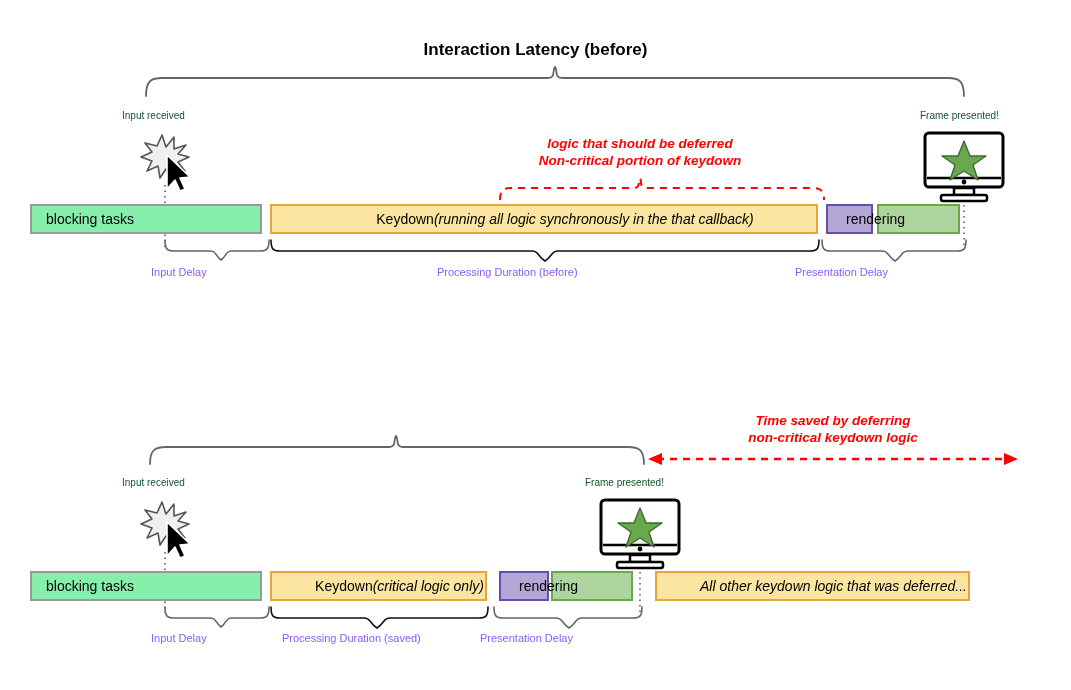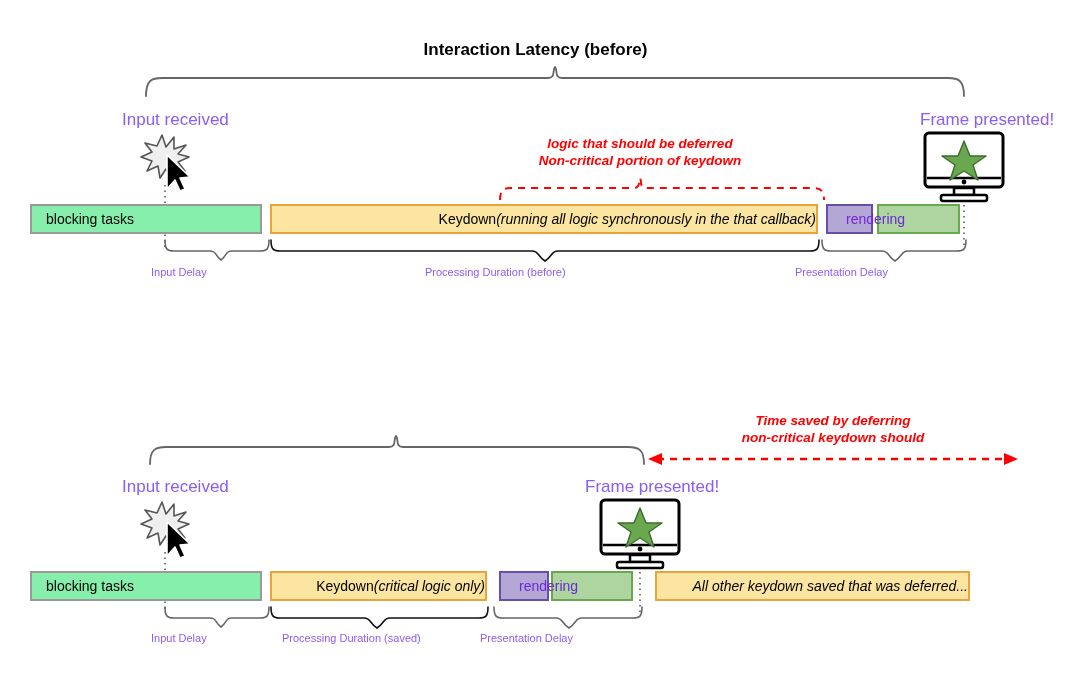--- a/index.html
+++ b/index.html
@@ -1,33 +1,33 @@
 <!DOCTYPE html>
 <html><head>
 <meta charset="utf-8">
 <style>
   html,body{margin:0;padding:0;background:#ffffff;}
   body{width:1071px;height:690px;position:relative;font-family:"Liberation Sans",sans-serif;overflow:hidden;}
   .stage{position:absolute;left:0;top:0;width:1071px;height:690px;}
   .abs{position:absolute;}
 
   .title{font-size:17px;font-weight:bold;color:#000;text-align:center;white-space:nowrap;}
-  .caption{font-size:17px;color:#8b5cf6;white-space:nowrap;}
+  .caption{font-size:10px;color:#14532d;white-space:nowrap;}
   .axis-label{font-size:11px;color:#8b5cf6;white-space:nowrap;text-align:left;}
   .redtext{color:#ff0000;font-size:13.5px;font-weight:bold;font-style:italic;line-height:1.25;text-align:center;white-space:nowrap;}
 
   .bar{position:absolute;box-sizing:border-box;border-width:2px;border-style:solid;
-       display:flex;align-items:center;justify-content:flex-end;font-size:14px;color:#000;white-space:nowrap;padding-left:42px;}
+       display:flex;align-items:center;justify-content:center;font-size:14px;color:#000;white-space:nowrap;padding-left:42px;}
   .bar.blocking{background:#86efac;border-color:#999999;justify-content:flex-start;padding-left:14px;}
   .bar.keydown{background:#fce5a0;border-color:#e8a33d;}
   .bar.purple{background:#b4a7d6;border-color:#674ea7;}
   .bar.green{background:#aed5a0;border-color:#6aa84f;}
   .bar.deferred{background:#fce5a0;border-color:#e8a33d;font-style:italic;}
   .bar em{font-style:italic;}
-  .overlay-label{position:absolute;font-size:14px;color:#6d28d9;white-space:nowrap;pointer-events:none;}
+  .overlay-label{position:absolute;font-size:14px;color:#000000;white-space:nowrap;pointer-events:none;}
 
   svg.deco{position:absolute;left:0;top:0;overflow:visible;}
 </style>
 </head>
 <body>
 
 <div class="stage">
 
   <div class="abs title" style="left:0;top:40px;width:1071px;">Interaction Latency (before)</div>
 
@@ -79,31 +79,31 @@
   <div class="bar green" style="left:877px;top:204px;width:83px;height:30px;"></div>
   <div class="overlay-label" style="left:846px;top:211px;">rendering</div>
 
   <svg class="deco" width="1071" height="690">
     <path d="M165,240 C165,249 167,251 174,251 L210,251 C217,251 215,256 221,260 C227,256 225,251 232,251 L260,251 C267,251 269,249 269,240" fill="none" stroke="#666666" stroke-width="1.6" stroke-linecap="round"></path>
     <path d="M271,240 C271,249 273,251 280,251 L532,251 C539,251 537,256 545,261 C553,256 551,251 558,251 L810,251 C817,251 819,249 819,240" fill="none" stroke="#111111" stroke-width="1.6" stroke-linecap="round"></path>
     <path d="M822,240 C822,249 824,251 831,251 L882,251 C889,251 887,256 895,261 C903,256 901,251 908,251 L957,251 C964,251 966,249 966,240" fill="none" stroke="#666666" stroke-width="1.6" stroke-linecap="round"></path>
   </svg>
 
   <div class="abs axis-label" style="left:151px;top:266px;width:140px;">Input Delay</div>
-  <div class="abs axis-label" style="left:425px;top:266px;width:240px;">Processing Duration (before)</div>
+  <div class="abs axis-label" style="left:437px;top:266px;width:240px;">Processing Duration (before)</div>
   <div class="abs axis-label" style="left:795px;top:266px;width:200px;">Presentation Delay</div>
 
 
   <svg class="deco" width="1071" height="690">
     <path d="M150,464 C150,449 156,447 166,447 L389,447 C397,447 393,439 396,436 C399,439 395,447 403,447 L628,447 C638,447 644,449 644,464" fill="none" stroke="#666666" stroke-width="1.8" stroke-linecap="round"></path>
   </svg>
 
   <div class="abs redtext" style="left:663px;top:413px;width:340px;">
     <div>Time saved by deferring</div>
-    <div>non-critical keydown should</div>
+    <div>non-critical keydown logic</div>
   </div>
 
   <svg class="deco" width="1071" height="690">
     <line x1="657" y1="459" x2="1010" y2="459" stroke="#ff0000" stroke-width="2.6" stroke-dasharray="7,6"></line>
     <path d="M648,459 L662,453 L662,465 Z" fill="#ff0000"></path>
     <path d="M1018,459 L1004,453 L1004,465 Z" fill="#ff0000"></path>
   </svg>
 
   <div class="abs caption" style="left:122px;top:477px;">Input received</div>
 
@@ -133,21 +133,21 @@
 
   <div class="bar keydown" style="left:270px;top:571px;width:217px;height:30px;">
     <span>Keydown </span>
       <em>(critical logic only)</em>
   </div>
 
   <div class="bar purple" style="left:499px;top:571px;width:50px;height:30px;"></div>
   <div class="bar green" style="left:551px;top:571px;width:82px;height:30px;"></div>
   <div class="overlay-label" style="left:519px;top:578px;">rendering</div>
 
-  <div class="bar deferred" style="left:655px;top:571px;width:315px;height:30px;">All other keydown saved that was deferred...</div>
+  <div class="bar deferred" style="left:655px;top:571px;width:315px;height:30px;">All other keydown logic that was deferred...</div>
 
   <svg class="deco" width="1071" height="690">
     <path d="M165,607 C165,616 167,618 174,618 L210,618 C217,618 215,623 221,627 C227,623 225,618 232,618 L260,618 C267,618 269,616 269,607" fill="none" stroke="#666666" stroke-width="1.6" stroke-linecap="round"></path>
     <path d="M271,607 C271,616 273,618 280,618 L364,618 C371,618 369,623 377,628 C385,623 383,618 390,618 L479,618 C486,618 488,616 488,607" fill="none" stroke="#111111" stroke-width="1.6" stroke-linecap="round"></path>
     <path d="M494,607 C494,616 496,618 503,618 L556,618 C563,618 561,623 569,628 C577,623 575,618 582,618 L633,618 C640,618 642,616 642,607" fill="none" stroke="#666666" stroke-width="1.6" stroke-linecap="round"></path>
   </svg>
 
   <div class="abs axis-label" style="left:151px;top:632px;width:140px;">Input Delay</div>
   <div class="abs axis-label" style="left:282px;top:632px;width:195px;">Processing Duration (saved)</div>
   <div class="abs axis-label" style="left:480px;top:632px;width:180px;">Presentation Delay</div>

